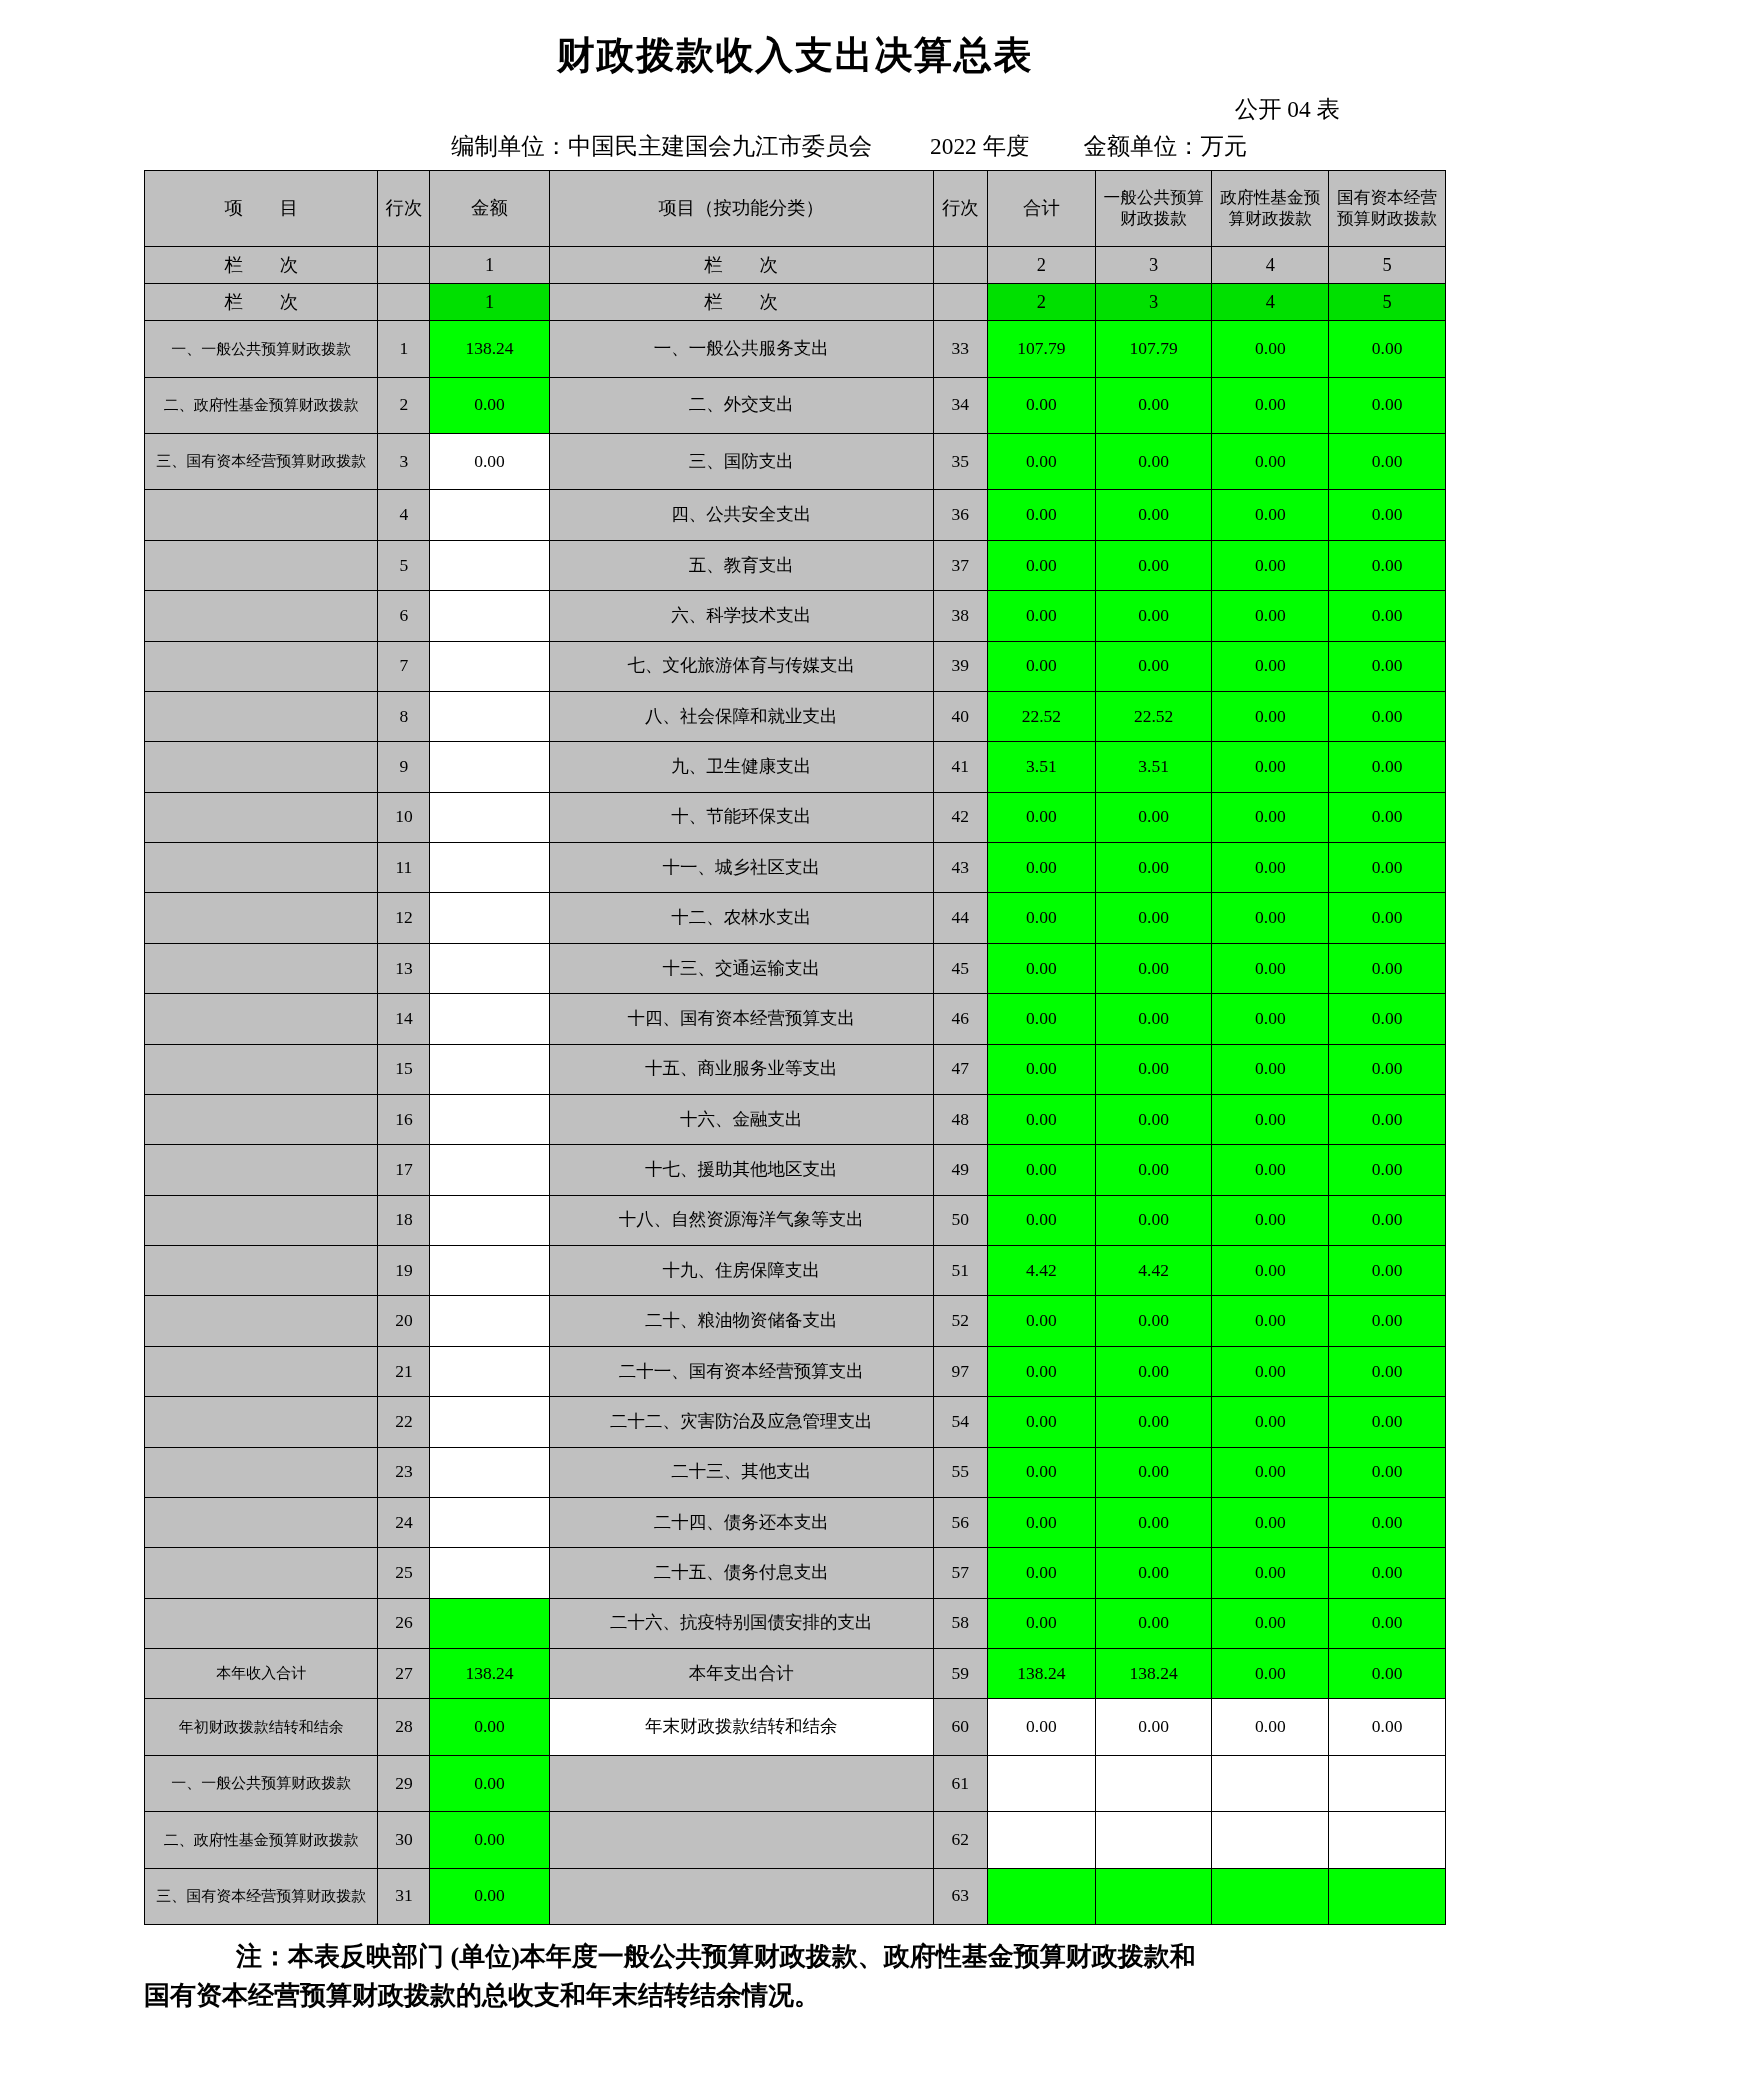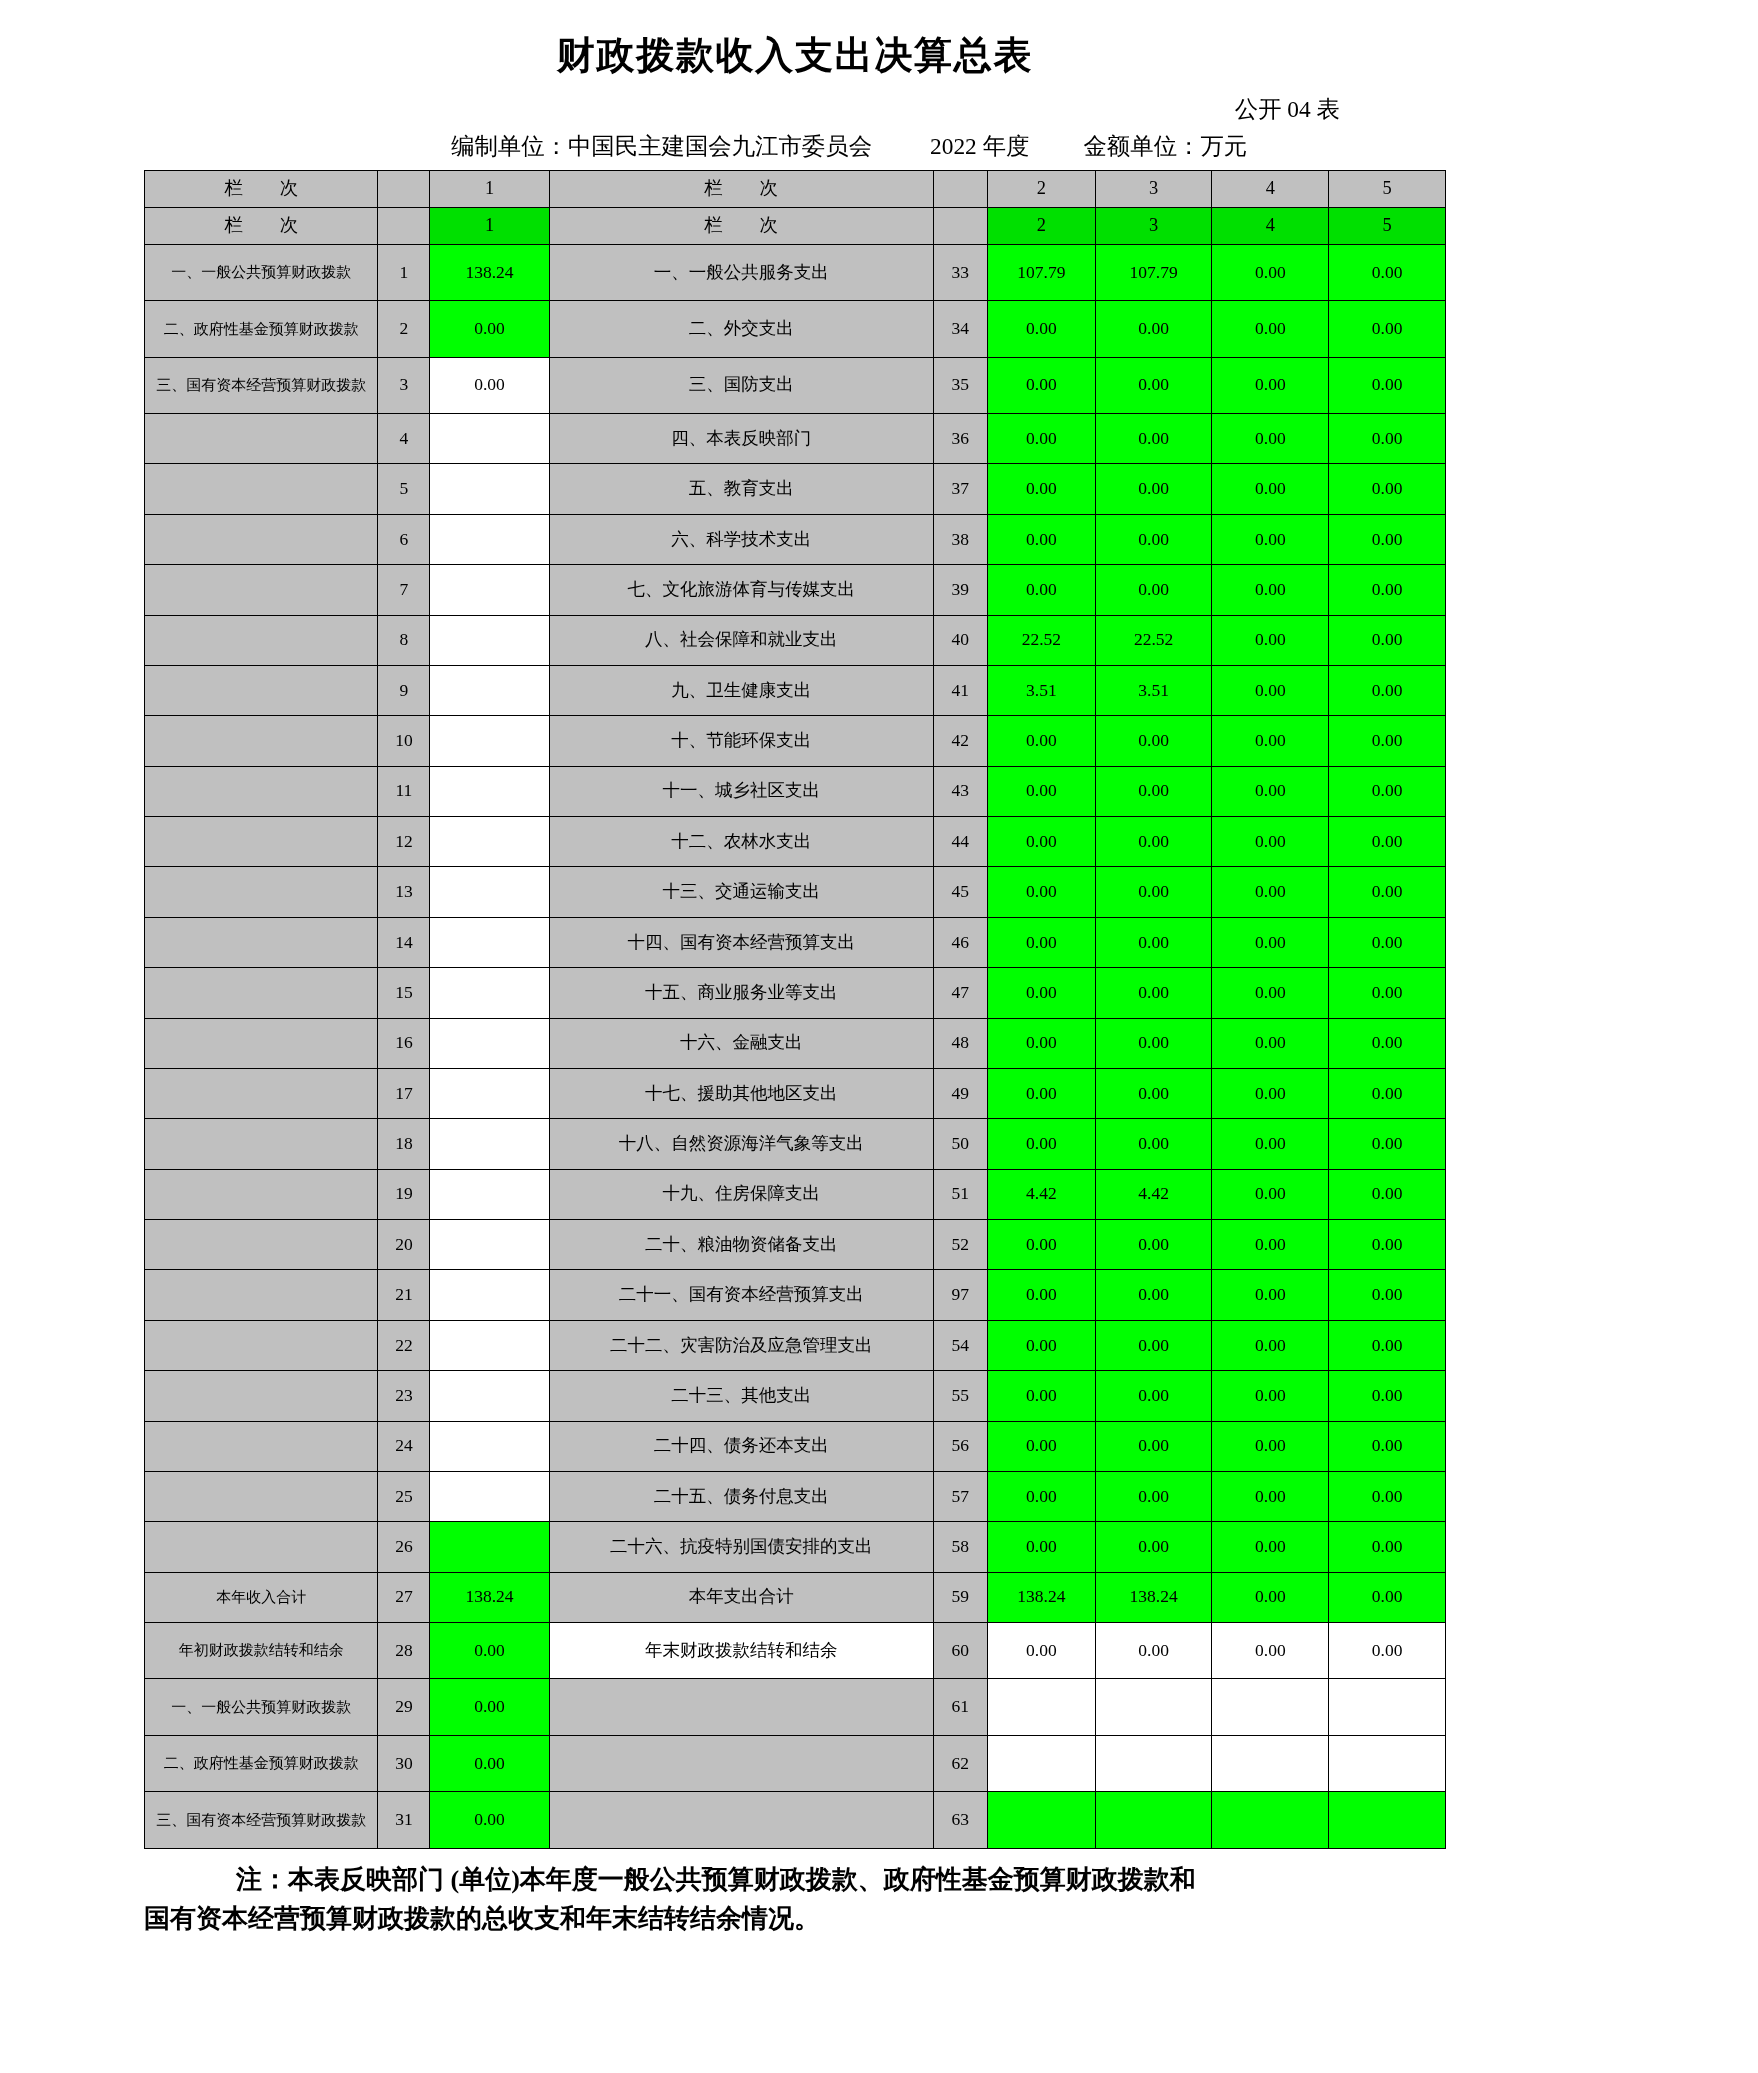--- a/index.html
+++ b/index.html
@@ -122,20 +122,31 @@
       <col style="width:40px">
       <col style="width:92px">
       <col style="width:296px">
       <col style="width:42px">
       <col style="width:83px">
       <col style="width:90px">
       <col style="width:90px">
       <col style="width:90px">
     </colgroup>
     <tbody>
+      <tr>
+        <td class="hdr">项　　目</td>
+        <td class="hdr">行次</td>
+        <td class="hdr">金额</td>
+        <td class="hdr">项目（按功能分类）</td>
+        <td class="hdr">行次</td>
+        <td class="hdr">合计</td>
+        <td class="hdr small">一般公共预算财政拨款</td>
+        <td class="hdr small">政府性基金预算财政拨款</td>
+        <td class="hdr small">国有资本经营预算财政拨款</td>
+      </tr>
       <tr class="colrow">
         <td>栏　　次</td>
         <td></td>
         <td>1</td>
         <td>栏　　次</td>
         <td></td>
         <td>2</td>
         <td>3</td>
         <td>4</td>
         <td>5</td>
@@ -183,21 +194,21 @@
           <td class="gray">35</td>
           <td class="green">0.00</td>
           <td class="green">0.00</td>
           <td class="green">0.00</td>
           <td class="green">0.00</td>
         </tr>
         <tr class="datarow">
           <td class="left-label gray"></td>
           <td class="gray">4</td>
           <td class="white"></td>
-          <td class="item-label gray">四、本表反映部门</td>
+          <td class="item-label gray">四、公共安全支出</td>
           <td class="gray">36</td>
           <td class="green">0.00</td>
           <td class="green">0.00</td>
           <td class="green">0.00</td>
           <td class="green">0.00</td>
         </tr>
         <tr class="datarow">
           <td class="left-label gray"></td>
           <td class="gray">5</td>
           <td class="white"></td>

